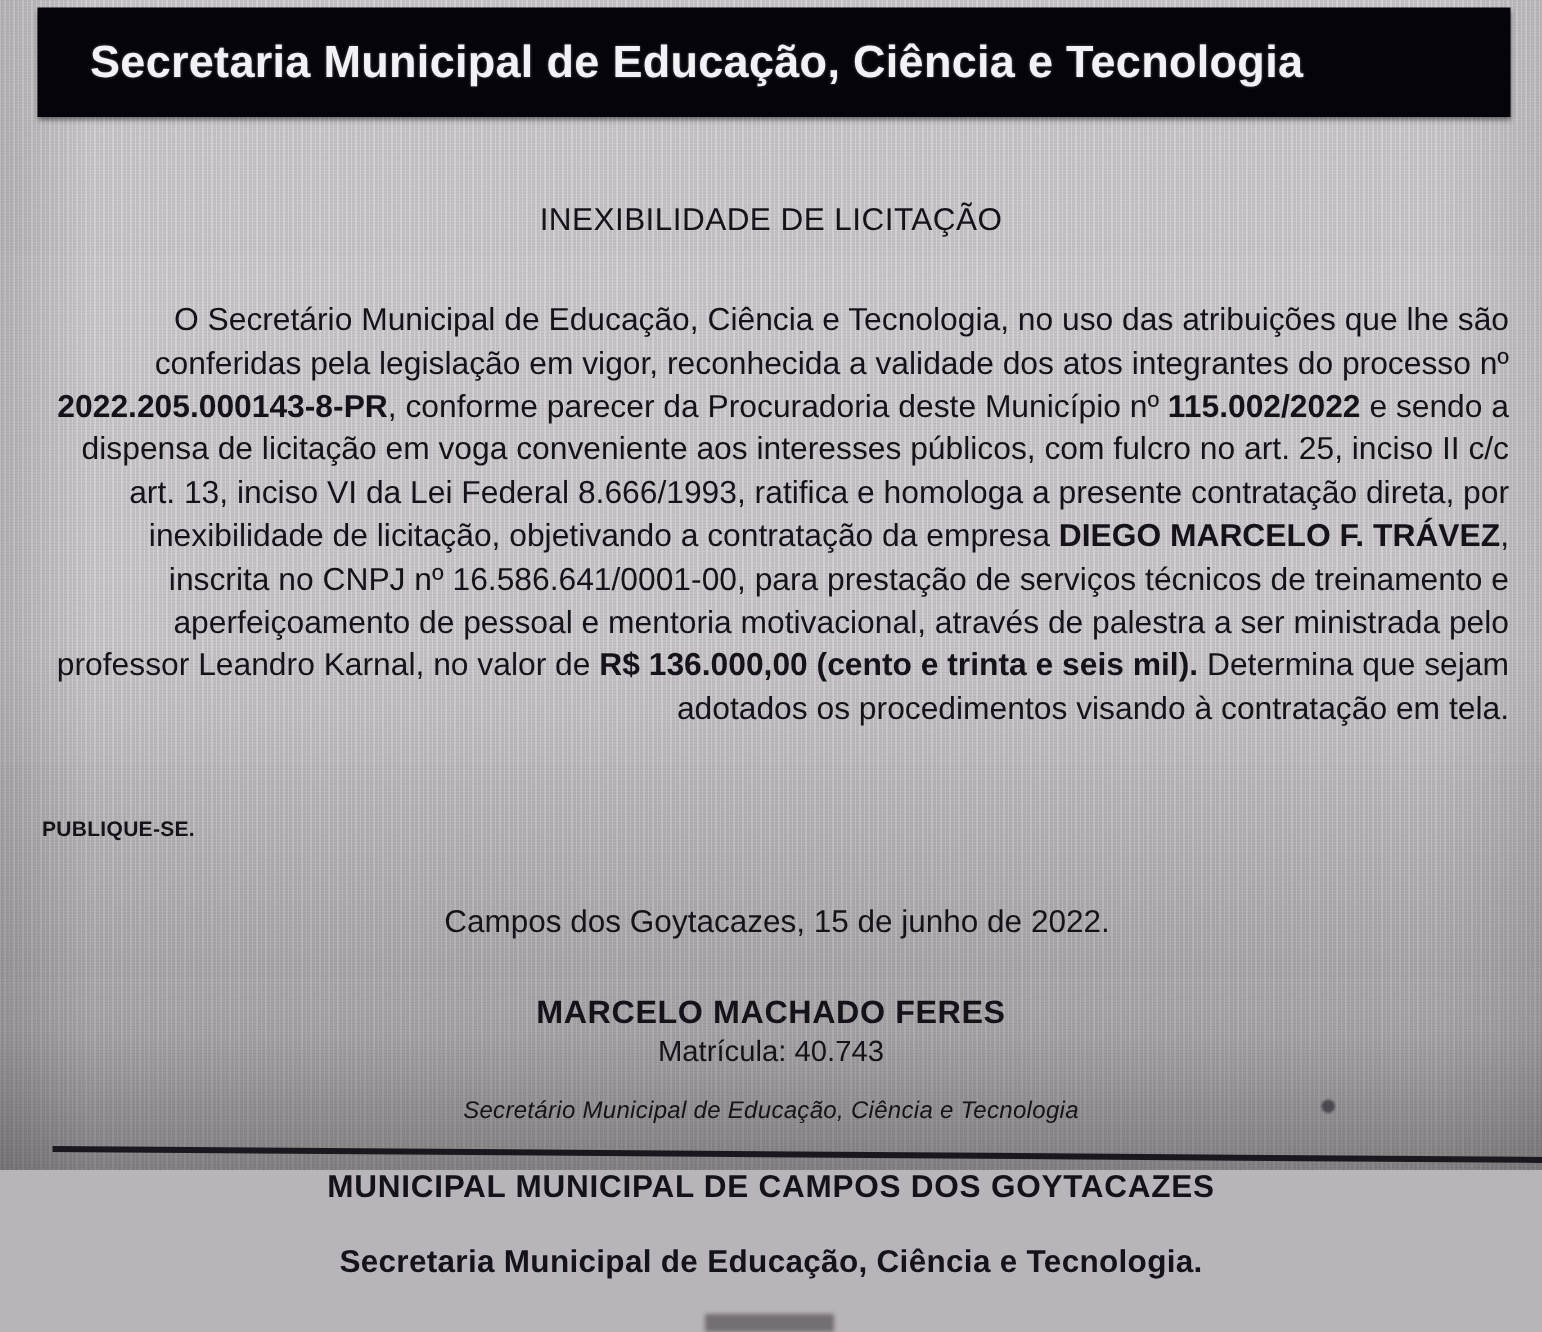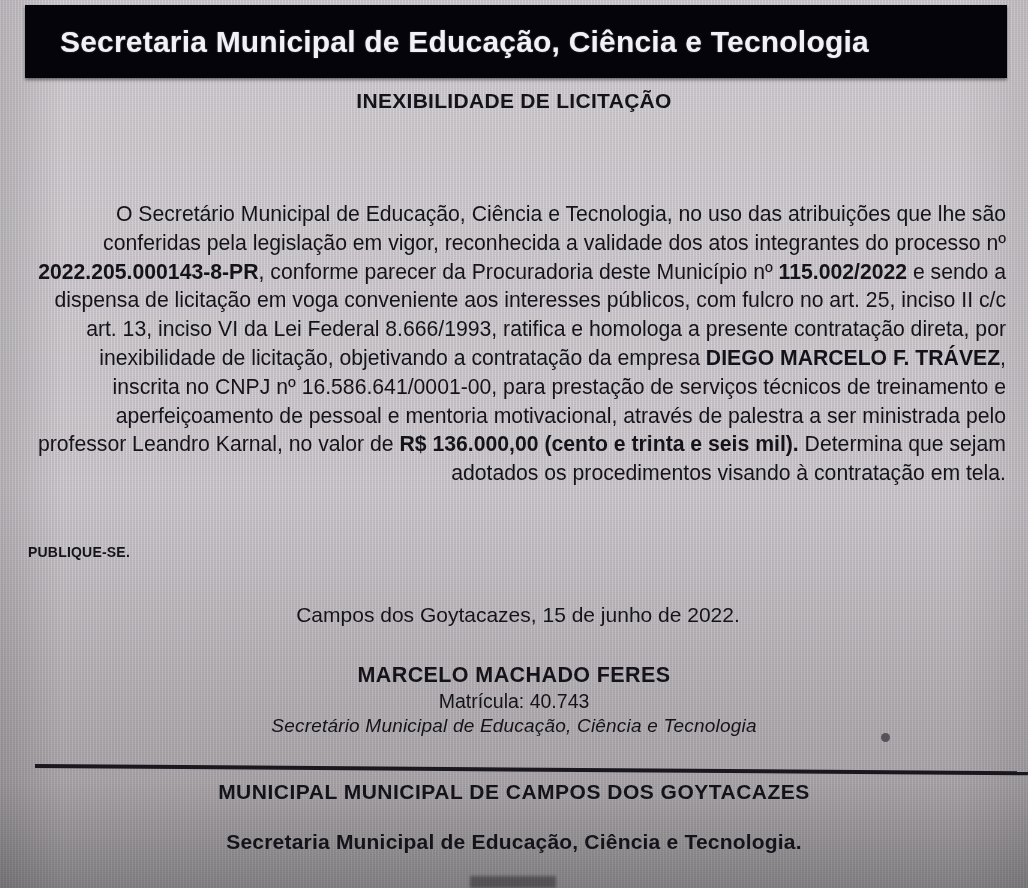--- a/index.html
+++ b/index.html
@@ -2,21 +2,21 @@
 <html><head>
 <meta charset="utf-8">
 <style>
   * { margin:0; padding:0; box-sizing:border-box; }
   html, body {
     width:1028px; height:888px; overflow:hidden;
     background:#b9b4b9;
     font-family:"Liberation Sans", sans-serif;
   }
   #page {
-    position:relative; width:1028px; height:888px;
+    position:relative; width:1028px; height:780px;
     background:
       linear-gradient(90deg, rgba(0,0,0,0.10) 0%, rgba(0,0,0,0) 6%, rgba(0,0,0,0) 93%, rgba(0,0,0,0.07) 100%),
       linear-gradient(180deg, rgba(255,255,255,0.10) 0%, rgba(255,255,255,0.03) 55%, rgba(0,0,0,0.16) 88%, rgba(0,0,0,0.34) 100%),
       repeating-linear-gradient(90deg, rgba(255,255,255,0.16) 0px, rgba(255,255,255,0.16) 1px, rgba(0,0,0,0.035) 1px, rgba(0,0,0,0.035) 3px),
       repeating-linear-gradient(0deg, rgba(255,255,255,0.05) 0px, rgba(255,255,255,0.05) 1px, rgba(0,0,0,0.025) 1px, rgba(0,0,0,0.025) 2px),
       #c6c1c6;
     color:#15131a;
   }
   
   #banner {
@@ -26,21 +26,21 @@
     display:flex; align-items:center;
   }
   #banner-title {
     color:#f2f2f6; font-size:30px; font-weight:bold;
     letter-spacing:0.2px; padding-left:35px; white-space:nowrap;
     text-shadow:0 0 2px rgba(255,255,255,0.35);
   }
   
   .doc-heading {
     position:absolute; left:0; width:1028px; text-align:center;
-    font-size:21px; font-weight:bold; letter-spacing:0.3px;
+    font-size:21px; font-weight:normal; letter-spacing:0.3px;margin-top:46px;
   }
   #heading-1 { top:89px; }
   #heading-2 { top:145px; }
   
   #body-text {
     position:absolute; left:28px; top:200px; width:978px;
     font-size:21.2px; line-height:28.8px;
     text-align:justify; text-justify:inter-word;
   }
   #body-text p { text-align:justify; }
@@ -51,21 +51,21 @@
     font-size:14px; font-weight:bold; letter-spacing:0.2px;
   }
   #city-date {
     position:absolute; left:4px; top:603px; width:1028px;
     text-align:center; font-size:21px;
   }
   
   #signature { position:absolute; left:0; top:663px; width:1028px; text-align:center; }
   #sig-name { font-size:21.5px; font-weight:bold; letter-spacing:0.4px; }
   #sig-reg  { font-size:19.5px; margin-top:2px; }
-  #sig-role { font-size:19px; font-style:italic; margin-top:2px; letter-spacing:0.2px; }
+  #sig-role { font-size:16px; font-style:italic; margin-top:19px; letter-spacing:0.2px; }
   #smudge {
     position:absolute; left:881px; top:733px; width:9px; height:9px;
     border-radius:50%; background:rgba(35,30,40,0.62);
     filter:blur(0.6px);
   }
   
   #separator {
     position:absolute; left:35px; top:764px; width:993px; height:4px;
     background:#1a171e; transform:rotate(0.42deg); transform-origin:left center;
   }

